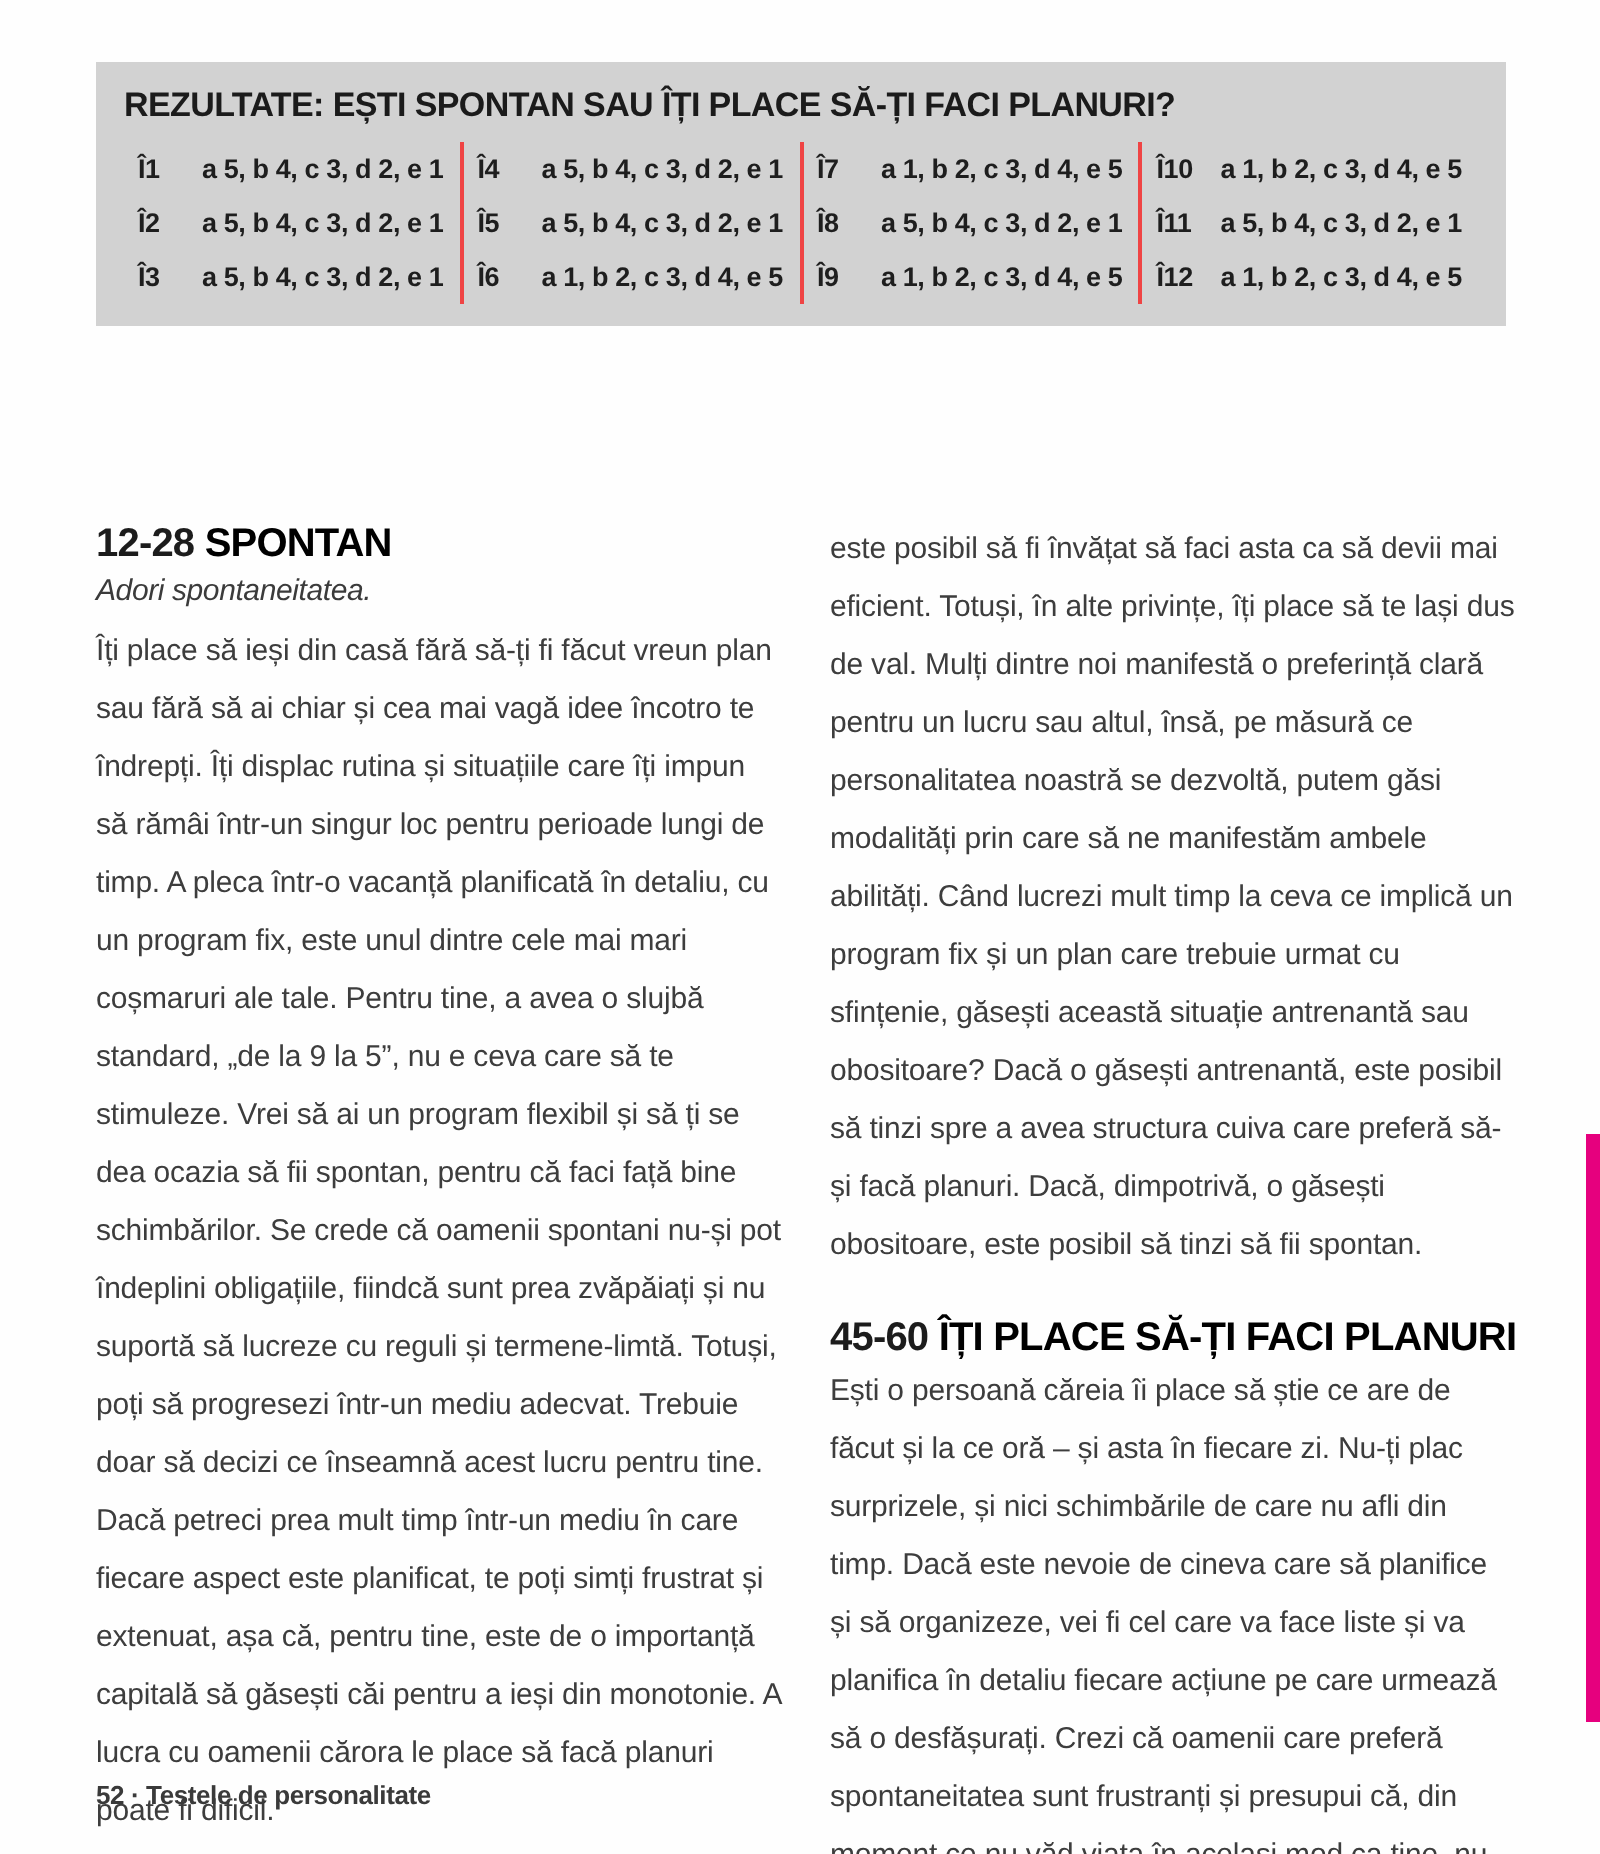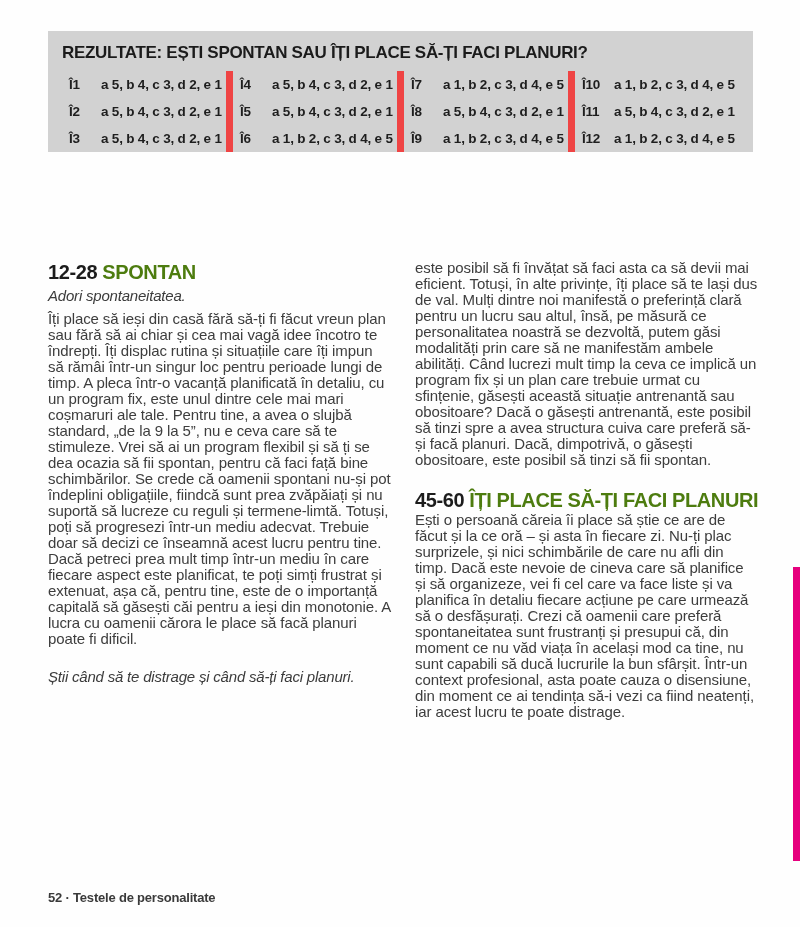--- a/index.html
+++ b/index.html
@@ -10,54 +10,54 @@
     color: #3d3d3d;
     position: relative;
     overflow: hidden;
   }
   .page { position: absolute; inset: 0; background: #fefefe; }
 
   
   .results-box {
     position: absolute; left: 48px; top: 31px; width: 705px;
     box-sizing: border-box;
-    padding: 12px 14px 0 14px;
+    padding: 12px 14px 11px 14px;
   }
   .results-title {
     font-size: 17px; font-weight: bold; color: #1b1b1b;
     letter-spacing: -0.3px; margin-bottom: 8px; white-space: nowrap;
   }
   .results-table { display: flex; }
   .results-group { flex: 1; padding: 0 7px; min-width: 0; }
-  .results-group.bordered { border-left: 7px solid #ef4444; }
+  .results-group.bordered { border-left: 2px solid #ef4444; }
   .score-row {
     display: flex; font-size: 13.5px; font-weight: bold; color: #1e1e1e;
     line-height: 27px; letter-spacing: -0.2px; white-space: nowrap;
   }
   .q-label { width: 32px; flex: 0 0 32px; }
 
   
   .columns {
     position: absolute; left: 48px; top: 260px; width: 710px;
     display: flex; gap: 24px;
   }
   .col { width: 343px; flex: 0 0 343px; }
   .section { margin-bottom: 20px; }
   .section-heading {
     font-size: 20px; font-weight: bold; letter-spacing: -0.4px;
     line-height: 24px; white-space: nowrap;
   }
   .range { color: #1c1c1c; }
-  .heading-title { color: #4d7c0f; }
+  .heading-title { color: #000000; }
   .subtitle {
     font-style: italic; font-size: 15px; color: #3b3b3b;
     line-height: 20px; margin: 2px 0 5px 0; letter-spacing: -0.2px;
   }
   .body-text {
-    font-size: 15px; line-height: 16px; color: #3d3d3d;
+    font-size: 15px; line-height: 29px; color: #3d3d3d;
     letter-spacing: -0.1px;
   }
   .continuation { margin-bottom: 20px; }
 
   
   .footer {
     position: absolute; left: 48px; top: 890px;
     font-size: 13px; font-weight: bold; color: #3a3a3a;
     letter-spacing: -0.2px;
   }

